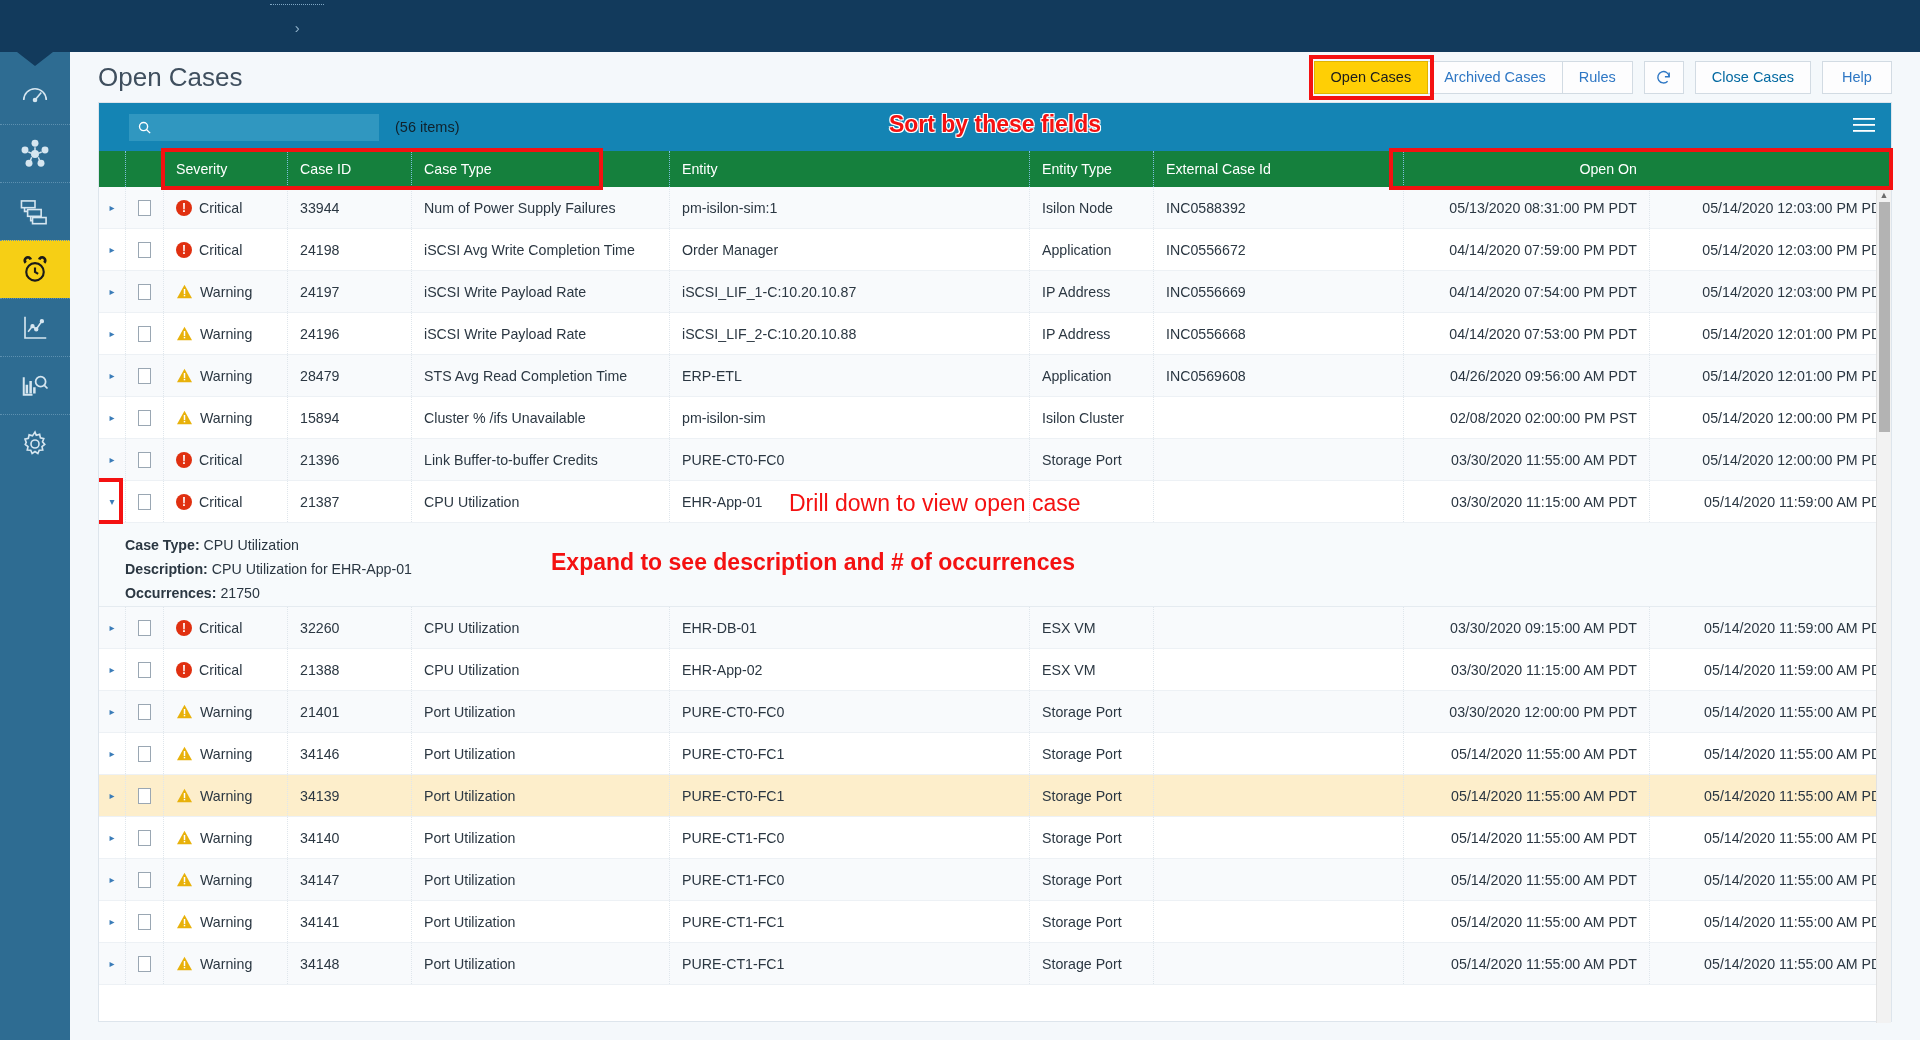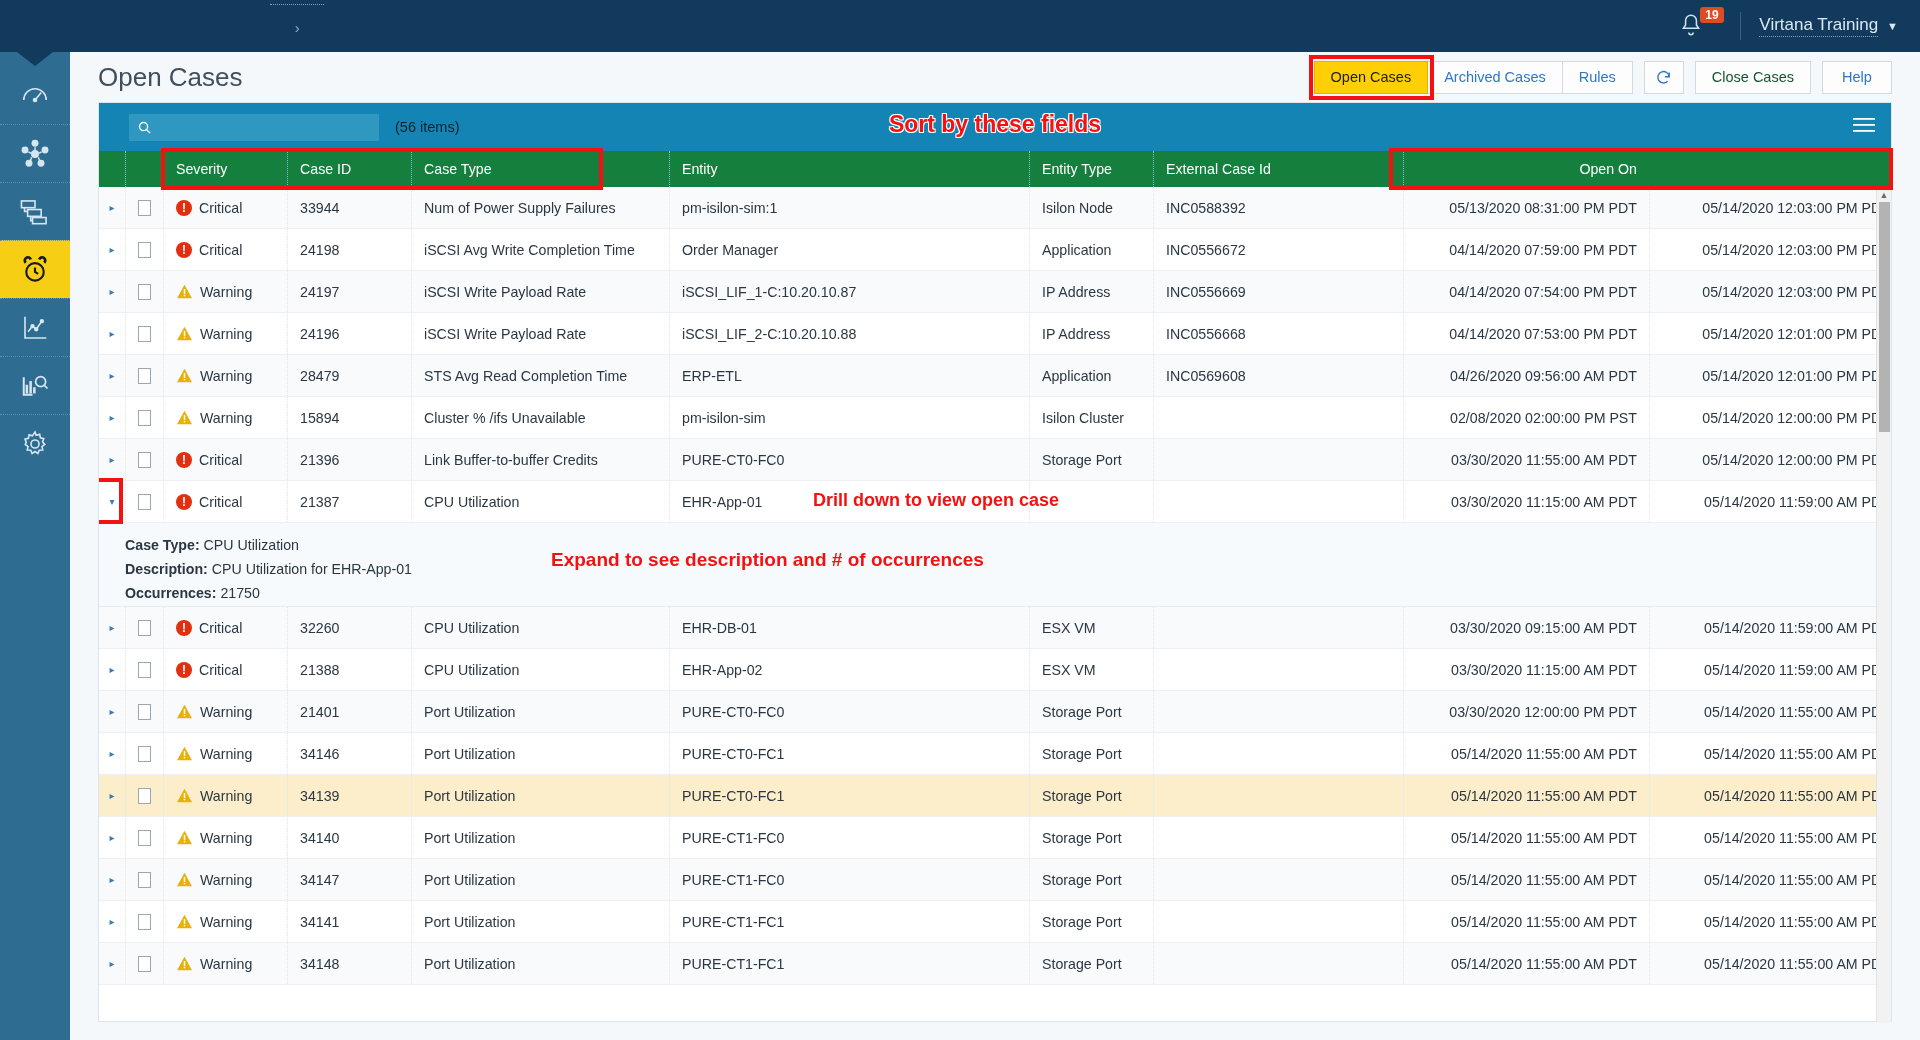--- a/index.html
+++ b/index.html
@@ -77,21 +77,21 @@
     height: 33px; min-width: 70px; padding: 0 16px;
     background: #fdfdfe; border: 1px solid #d2dbe3;
     color: #2e77c4; font-size: 14.5px; cursor: pointer;
     display: flex; align-items: center; justify-content: center;
     margin-left: -1px;
   }
   .btn.active-yellow {
     background: #ffcf05; color: #1c1c1c; border-color: #e0b400;
     position: relative; z-index: 3;
   }
-  .btn.disabled { color: #14532d; cursor: default; }
+  .btn.disabled { color: #0369a1; cursor: default; }
   .btn.sep-left { margin-left: 11px; }
   .btn.icon-btn { min-width: 40px; padding: 0 10px; }
   .ann-box-btn {
     position: absolute; border: 4px solid #f41111; pointer-events: none; z-index: 4;
   }
 
   
   .panel {
     position: absolute; top: 50px; left: 28px;
     width: 1794px; height: 920px; background: #fff;
@@ -178,25 +178,25 @@
 
   
   .detail {
     background: #f7fafc; border-bottom: 1px solid #e5ebf0;
     padding: 14px 0 14px 26px; position: relative; height: 84px;
   }
   .detail-line { font-size: 14.2px; color: #2b3742; margin-bottom: 8px; }
   .detail-line b { font-weight: bold; }
   .ann-expand-text {
     position: absolute; left: 452px; top: 26px;
-    color: #f41111; font-weight: bold; font-size: 19px; white-space: nowrap;
+    color: #f41111; font-weight: bold; font-size: 23px; white-space: nowrap;
   }
   .ann-drill-text {
-    position: absolute; color: #f41111; font-weight: bold; font-size: 18px;
-    white-space: nowrap; pointer-events: none; z-index: 5; margin-left: 24px;
+    position: absolute; color: #f41111; font-weight: normal; font-size: 23px;
+    white-space: nowrap; pointer-events: none; z-index: 5;
   }
 
   
   .ann-box { position: absolute; border: 4px solid #f41111; pointer-events: none; z-index: 6; }
 
   
   .vscroll {
     position: absolute; right: 0; top: 0; width: 15px; height: 836px;
     background: #f2f2f2; border-left: 1px solid #e2e2e2;
   }
@@ -210,32 +210,20 @@
   }
 </style>
 </head>
 <body>
 
 <div class="topbar">
   <div class="crumbs">
     <span class="crumb-link">Alarms</span>
     <span class="crumb-sep">›</span>
     <span class="crumb-cur">Open Cases</span>
-  </div>
-  <div class="topbar-right">
-    <div class="bell-wrap">
-      <svg width="26" height="28" viewBox="0 0 24 24" fill="none" stroke="#cfe2f0" stroke-width="1.4" style="margin-top:5px">
-        <path d="M12 3a5 5 0 0 0-5 5v4l-2 3h14l-2-3V8a5 5 0 0 0-5-5z"></path>
-        <path d="M10 19a2 2 0 0 0 4 0"></path>
-      </svg>
-      <span class="bell-badge">19</span>
-    </div>
-    <div class="vsep"></div>
-    <span class="user-name">Virtana Training</span>
-    <span class="user-caret">▼</span>
   </div>
 </div>
 
 <div class="sidebar">
   <div class="sb-notch"></div>
 
   <div class="sb-item" style="margin-top:14px">
     <svg width="30" height="30" viewBox="0 0 24 24" fill="none" stroke="currentColor" stroke-width="1.3">
       <path d="M3 16a9 9 0 1 1 18 0"></path>
         <path d="M12 16l5-6"></path>

